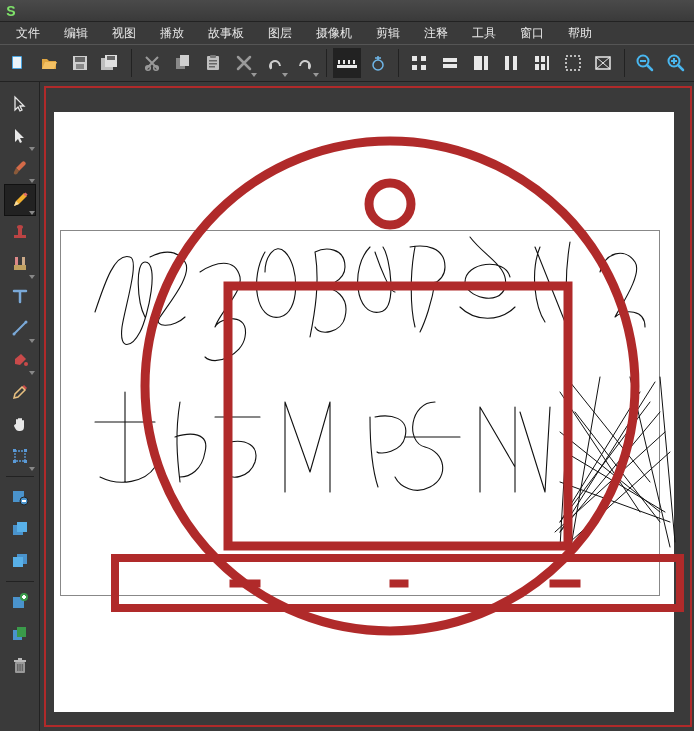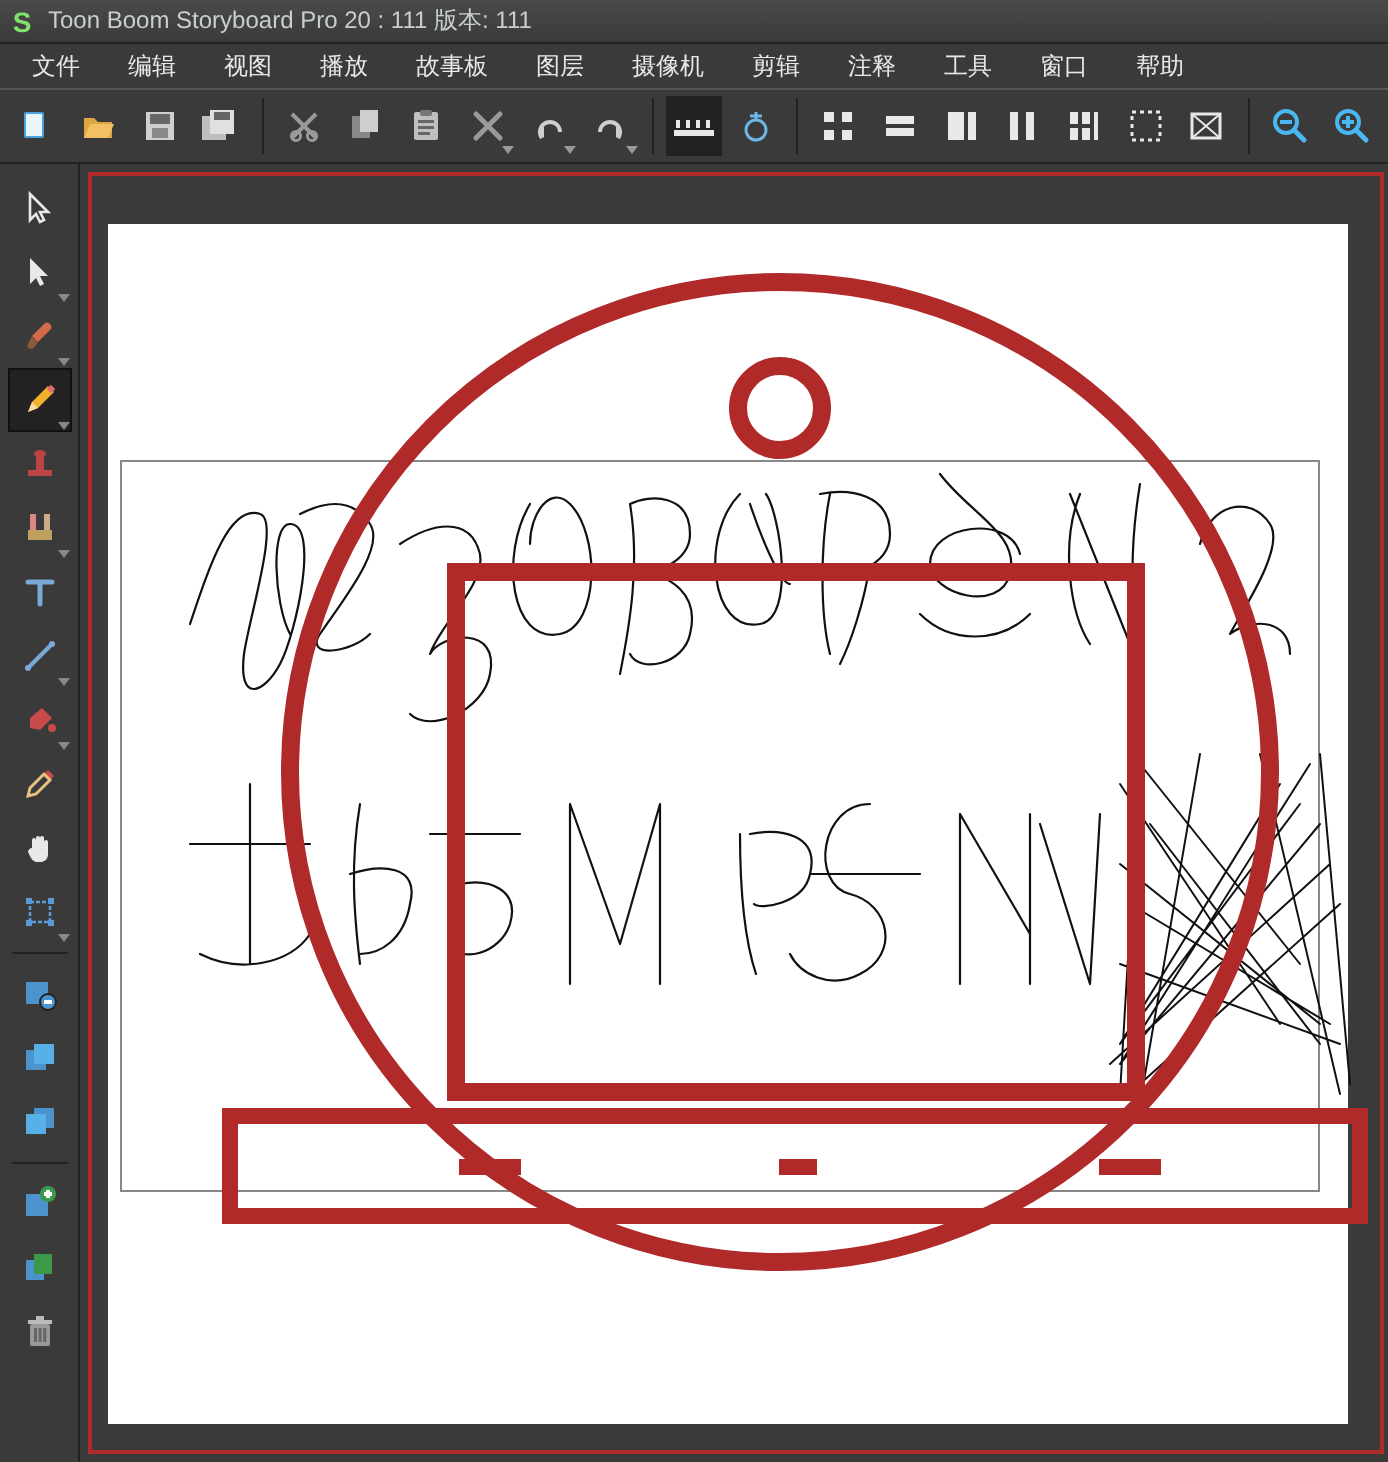--- a/index.html
+++ b/index.html
@@ -123,21 +123,20 @@
     position:absolute;
     left:0; top:0; width:650px; height:640px;
     pointer-events:none;
   }
 </style>
 </head>
 <body>
 
 <div class="titlebar">
   <div class="app-icon">S</div>
-  <div class="title">Toon Boom Storyboard Pro 20 : 111 版本: 111</div>
 </div>
 
 <div class="menubar">
   <div class="menu-item">文件</div>
   <div class="menu-item">编辑</div>
   <div class="menu-item">视图</div>
   <div class="menu-item">播放</div>
   <div class="menu-item">故事板</div>
   <div class="menu-item">图层</div>
   <div class="menu-item">摄像机</div>

